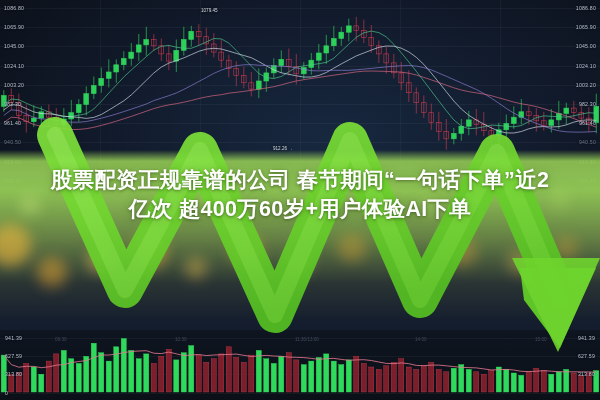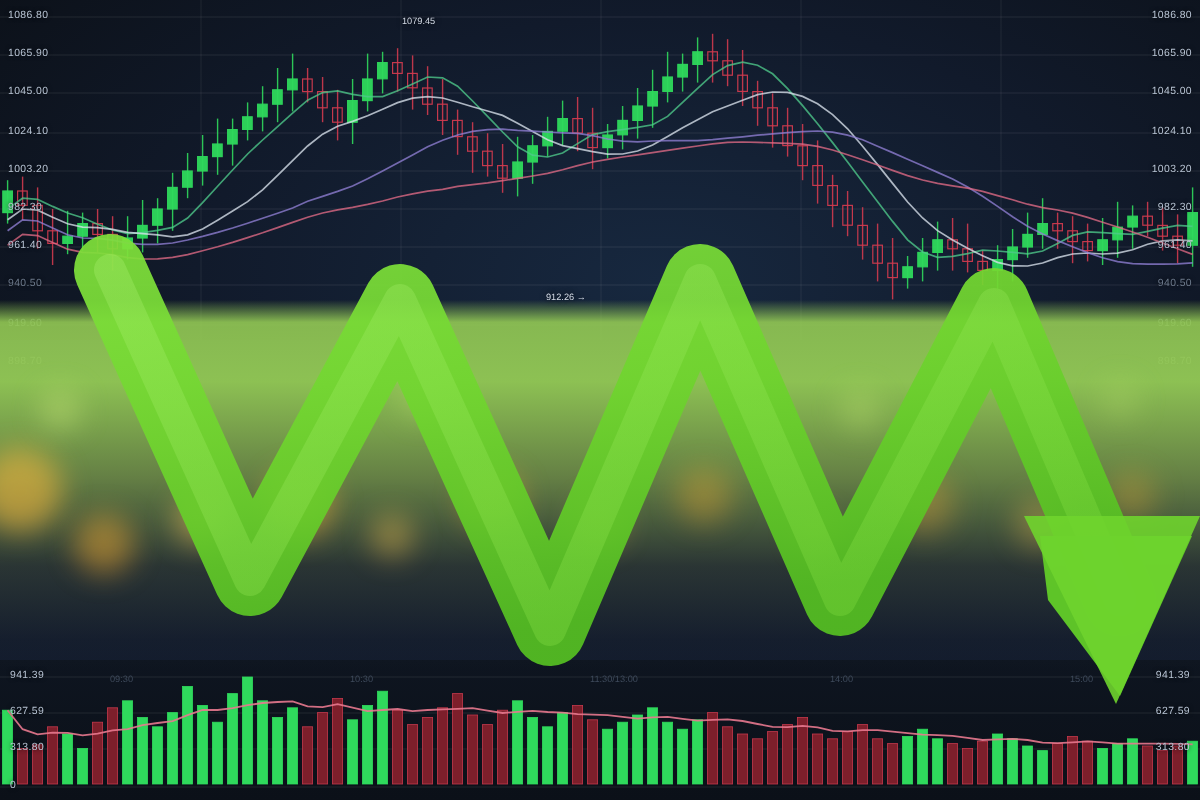--- a/index.html
+++ b/index.html
@@ -444,14 +444,18 @@
       </defs>
 
       <path d="M 55 135 L 125 290 L 200 150 L 275 315 L 350 140 L 420 300 L 497 152 L 560 300" fill="none" stroke="url(#arrGrad)" stroke-width="36" stroke-linecap="round" stroke-linejoin="round" opacity="0.93"></path>
       <path d="M 55 135 L 125 290 L 200 150 L 275 315 L 350 140 L 420 300 L 497 152 L 560 300" fill="none" stroke="url(#arrGradHi)" stroke-width="16" stroke-linecap="round" stroke-linejoin="round" opacity="0.35"></path>
 
       <polygon points="520,268 596,268 560,348 524,300" fill="#62cc28" opacity="0.95"></polygon>
       <polygon points="512,258 600,258 558,352" fill="#6fd42e" opacity="0.9"></polygon>
     </svg>
   </div>
 
+  <div class="headline">
+    <span class="l1">股票配资正规靠谱的公司 春节期间“一句话下单”近2</span>
+    <span class="l2">亿次  超400万60岁+用户体验AI下单</span>
+  </div>
 
 </div>
 
 </body></html>

